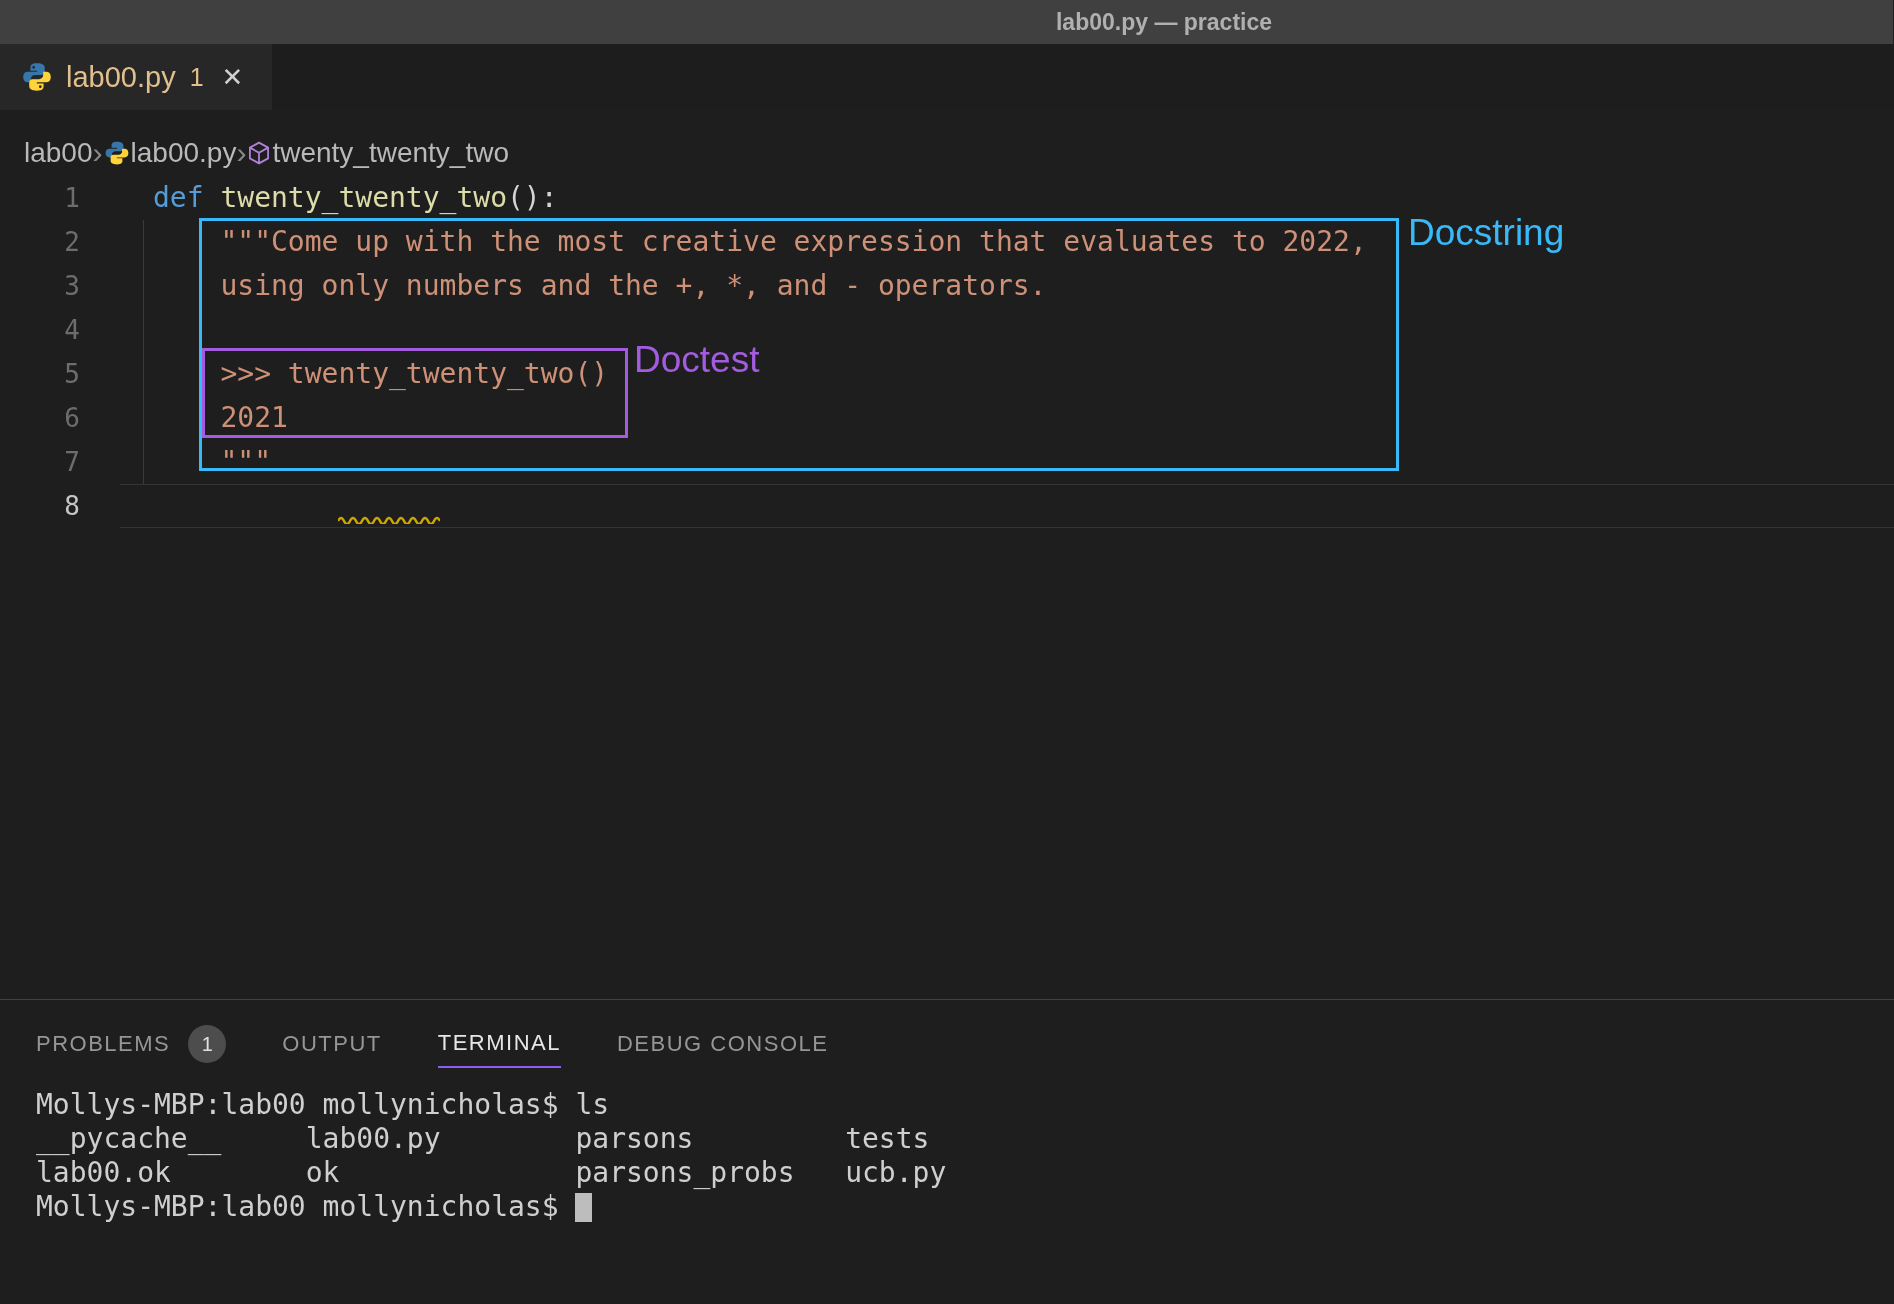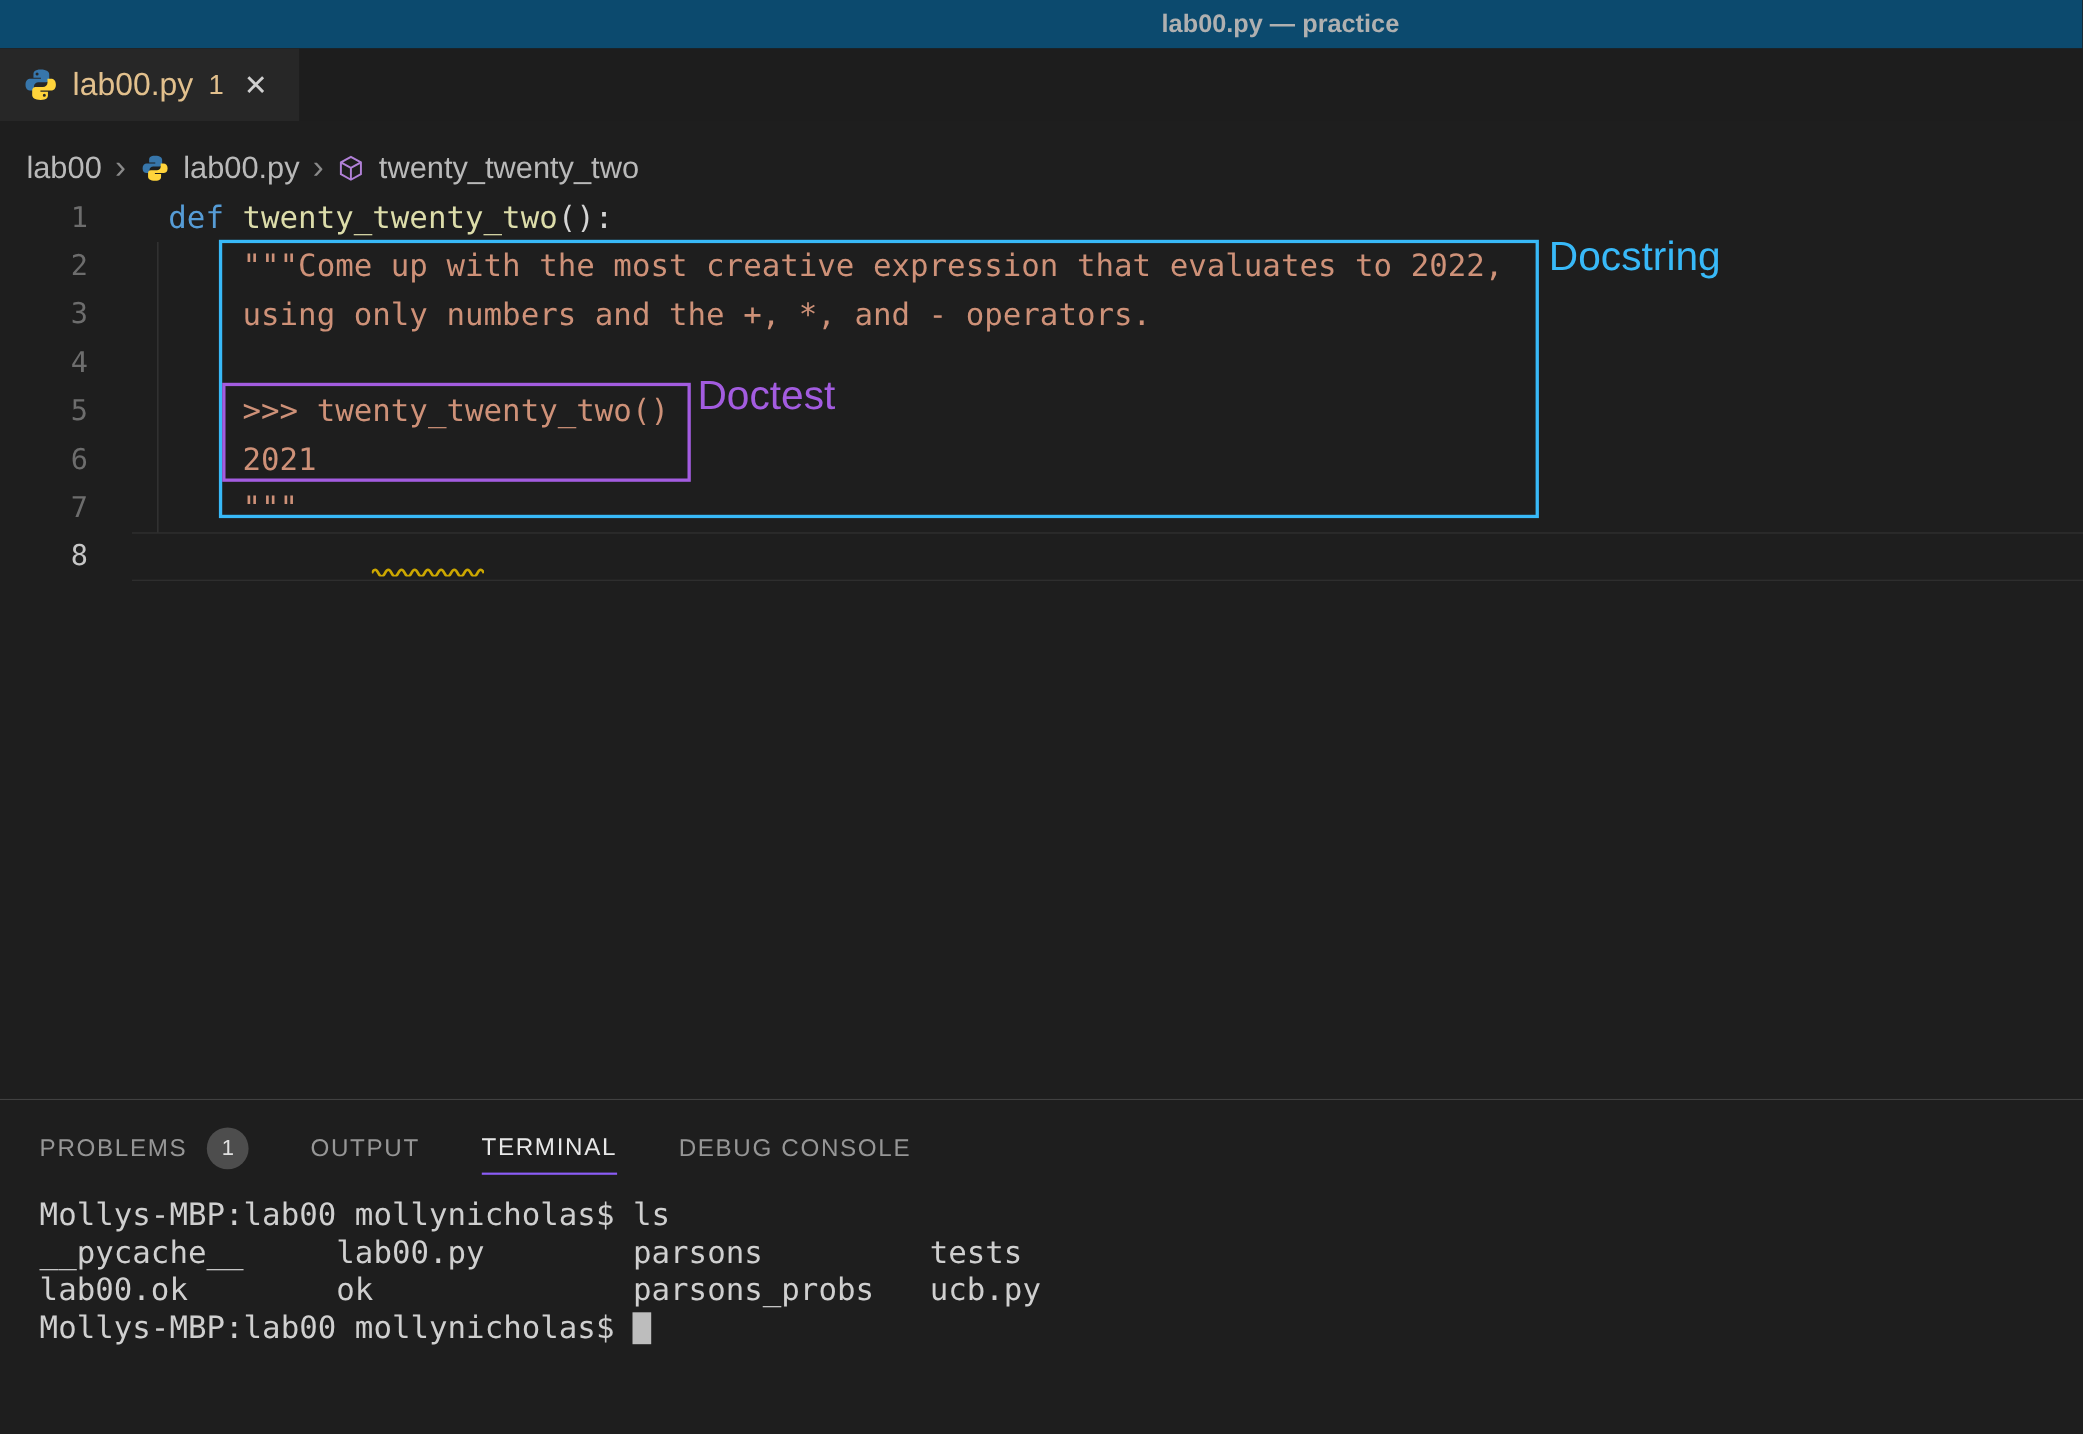--- a/index.html
+++ b/index.html
@@ -8,21 +8,21 @@
     background:#1e1e1e;
     font-family:"Liberation Sans", sans-serif;
     color:#d4d4d4;
     overflow:hidden;
     position:relative;
   }
 
   
   #titlebar {
     position:absolute; top:0; left:0; right:1px; height:44px;
-    background:#0c4a6e;
+    background:#404040;
   }
   #window-title {
     position:absolute; left:1164px; top:50%;
     transform:translate(-50%,-50%);
     color:#b0b0b0; font-size:23px; font-weight:600; white-space:nowrap;
   }
 
   
   #tabstrip { position:absolute; top:44px; left:0; right:0; height:66px; background:#1d1d1d; }
   #tab-active {
@@ -30,21 +30,21 @@
     background:#272727; display:flex; align-items:center; padding-left:20px;
   }
   #tab-active .pyicon { width:34px; height:34px; flex:0 0 auto; }
   #tab-label { color:#e2c08d; font-size:29px; margin-left:12px; }
   #tab-badge { color:#e2c08d; font-size:25px; margin-left:14px; }
   #tab-close { color:#d0d0d0; font-size:26px; margin-left:18px; cursor:pointer; }
 
   
   #breadcrumbs {
     position:absolute; top:128px; left:24px; height:50px;
-    display:flex; align-items:center; gap:12px;
+    display:flex; align-items:center; 
     font-size:28px; color:#b9b9b9; white-space:nowrap;
   }
   #breadcrumbs .sep { color:#8a8a8a; font-size:30px; }
   #breadcrumbs .crumb { cursor:pointer; }
   #breadcrumbs svg { display:block; }
 
   
   #editor { position:absolute; top:176px; left:0; right:0; height:780px; }
   #gutter {
     position:absolute; left:0; top:0; width:80px; text-align:right;

